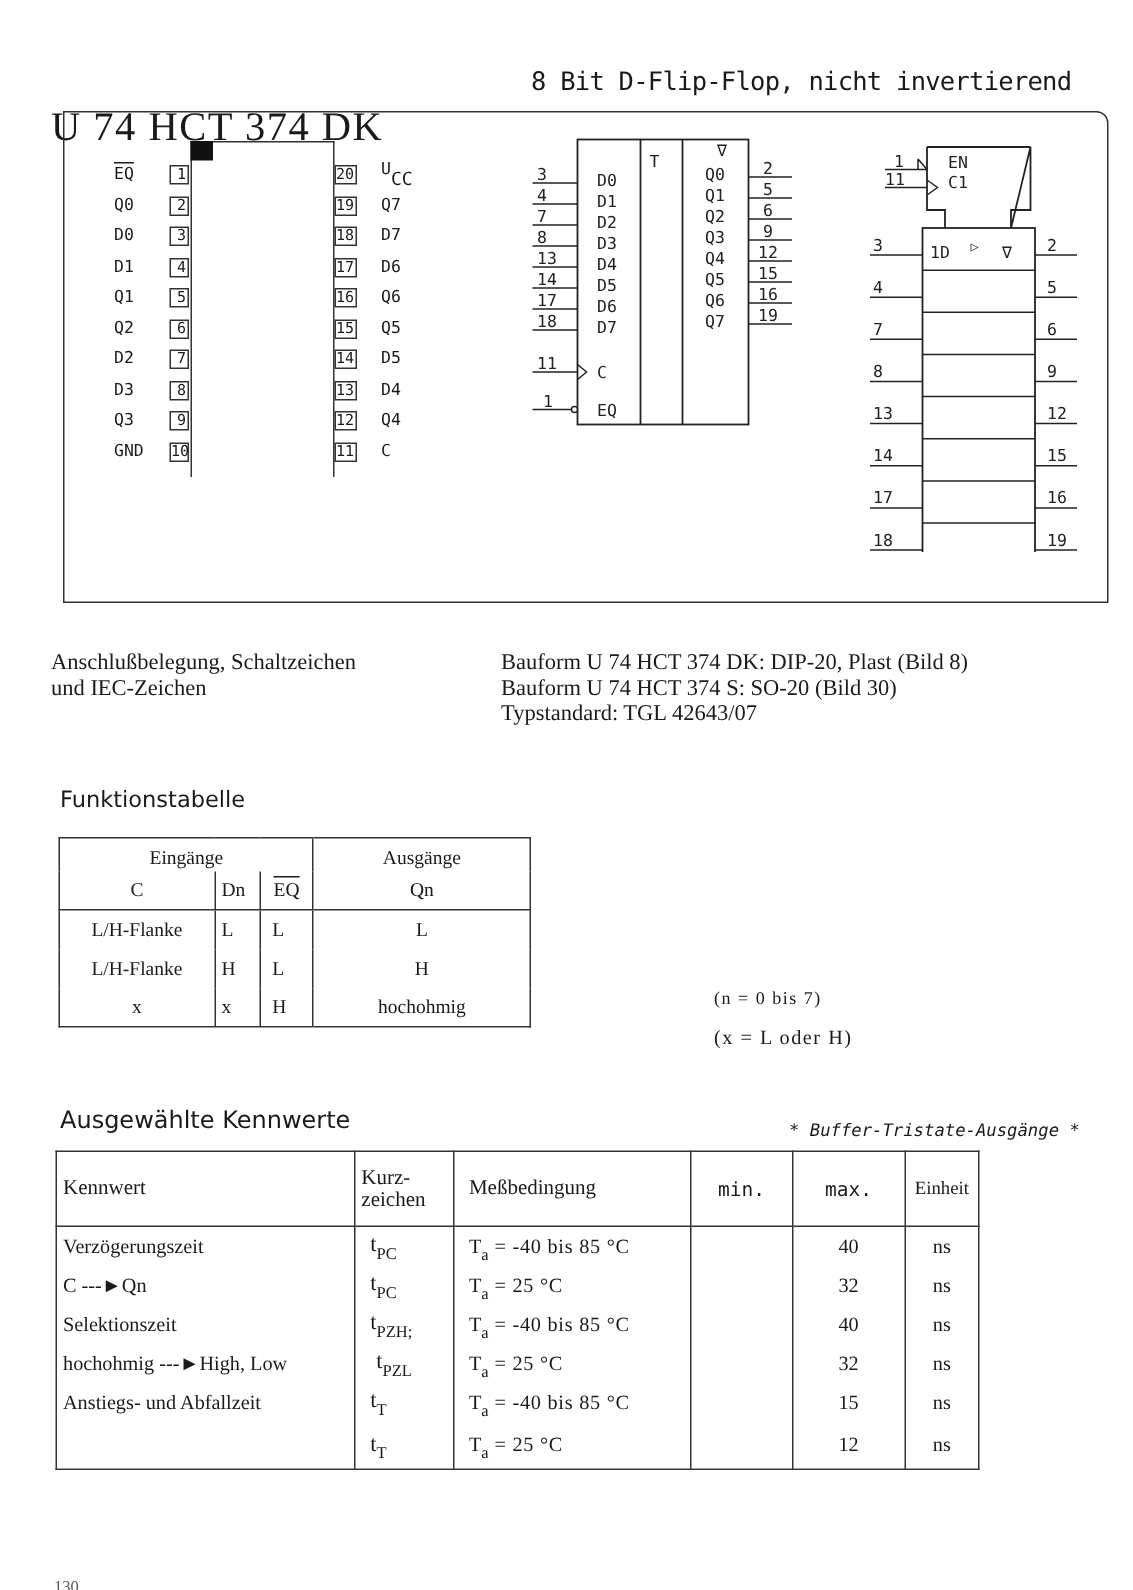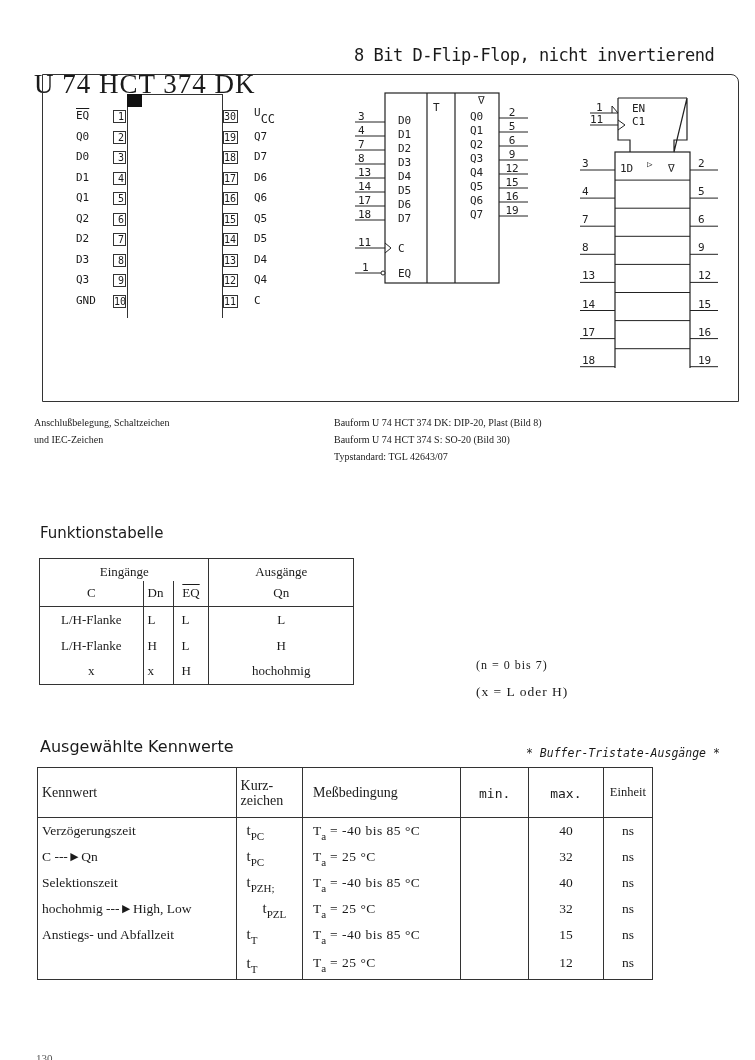--- a/index.html
+++ b/index.html
@@ -14,21 +14,21 @@
 
   #diagram-frame { left: 42px; top: 74px; width: 697px; height: 328px; border: 1.3px solid #333; border-radius: 0 8px 0 0; transform: skewY(0deg); }
 
   
   .pin-label { font-family: "DejaVu Sans Mono", monospace; font-size: 11px; }
   .pin-num { position: absolute; width: 13px; height: 13px; border: 1px solid #333; font-size: 10px; line-height: 11px; text-align: right; padding-right: 1px; font-family: "DejaVu Sans Mono", monospace; }
   #ic-body { left: 127px; top: 94px; width: 96px; height: 224px; border: 1.3px solid #333; border-bottom: none; }
   #ic-notch { left: 127px; top: 94px; width: 15px; height: 13px; background: #111; }
 
   
-  .caption { font-size: 10px; line-height: 17px; }
+  .caption { font-size: 15px; line-height: 17px; margin-top: 20px; }
 
   h2.section { font-family: "DejaVu Sans", sans-serif; font-size: 15px; font-weight: normal; position: absolute; }
 
   table.ft { border-collapse: collapse; position: absolute; font-family: "Liberation Serif", serif; font-size: 13px; }
   table.ft td { padding: 0 4px; height: 26px; vertical-align: middle; }
 
   table.kw { border-collapse: collapse; position: absolute; font-family: "Liberation Serif", serif; font-size: 13.5px; }
   table.kw th { font-weight: normal; text-align: left; border: 1.2px solid #333; padding: 2px 4px; height: 50px; vertical-align: middle; font-size: 14px; }
   table.kw td { border-left: 1.2px solid #333; border-right: 1.2px solid #333; padding: 0 4px; height: 26px; vertical-align: middle; }
   table.kw tr.last td { border-bottom: 1.2px solid #333; height: 32px; }
@@ -62,21 +62,21 @@
       <div class="abs pin-label" style="left: 76px; top: 232px;">D2</div>
       <div class="pin-num" style="left: 113px; top: 233px;">7</div>
       <div class="abs pin-label" style="left: 76px; top: 252.5px;">D3</div>
       <div class="pin-num" style="left: 113px; top: 253.5px;">8</div>
       <div class="abs pin-label" style="left: 76px; top: 273px;">Q3</div>
       <div class="pin-num" style="left: 113px; top: 274px;">9</div>
       <div class="abs pin-label" style="left: 76px; top: 293.5px;">GND</div>
       <div class="pin-num" style="left: 113px; top: 294.5px;">10</div>
     </div>
   <div id="pinout-right">
-      <div class="pin-num" style="left: 223px; top: 110px; width: 15px;">30</div>
+      <div class="pin-num" style="left: 223px; top: 110px; width: 15px;">20</div>
       <div class="abs pin-label" style="left: 254px; top: 110px;"><span style="position:relative;top:-5px;">U</span><span style="font-size:12px;position:relative;top:2px;">CC</span></div>
       <div class="pin-num" style="left: 223px; top: 130.5px; width: 15px;">19</div>
       <div class="abs pin-label" style="left: 254px; top: 129.5px;">Q7</div>
       <div class="pin-num" style="left: 223px; top: 151px; width: 15px;">18</div>
       <div class="abs pin-label" style="left: 254px; top: 150px;">D7</div>
       <div class="pin-num" style="left: 223px; top: 171.5px; width: 15px;">17</div>
       <div class="abs pin-label" style="left: 254px; top: 170.5px;">D6</div>
       <div class="pin-num" style="left: 223px; top: 192px; width: 15px;">16</div>
       <div class="abs pin-label" style="left: 254px; top: 191px;">Q6</div>
       <div class="pin-num" style="left: 223px; top: 212.5px; width: 15px;">15</div>
@@ -325,21 +325,21 @@
       <tr>
         <td>Selektionszeit</td>
         <td style="padding-left:10px;font-size:15px;"><span>t</span><span class="sub">PZH;</span></td>
         <td style="padding-left:10px;white-space:nowrap;"><span>T</span><span class="sub">a</span><span style="letter-spacing:0.5px;"> = -40 bis 85 °C</span></td>
         <td style="text-align:center;"></td>
         <td style="text-align:center;">40</td>
         <td style="text-align:center;">ns</td>
       </tr>
       <tr>
         <td>hochohmig ---►High, Low</td>
-        <td style="padding-left:26px;font-size:15px;"><span>t</span><span class="sub">PZL</span></td>
+        <td style="padding-left:14px;font-size:15px;"><span>t</span><span class="sub">PZL</span></td>
         <td style="padding-left:10px;white-space:nowrap;"><span>T</span><span class="sub">a</span><span style="letter-spacing:0.5px;"> = 25 °C</span></td>
         <td style="text-align:center;"></td>
         <td style="text-align:center;">32</td>
         <td style="text-align:center;">ns</td>
       </tr>
       <tr>
         <td>Anstiegs- und Abfallzeit</td>
         <td style="padding-left:10px;font-size:15px;"><span>t</span><span class="sub">T</span></td>
         <td style="padding-left:10px;white-space:nowrap;"><span>T</span><span class="sub">a</span><span style="letter-spacing:0.5px;"> = -40 bis 85 °C</span></td>
         <td style="text-align:center;"></td>

